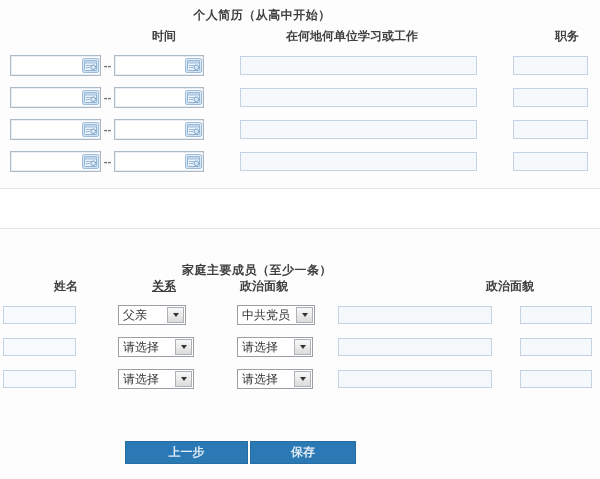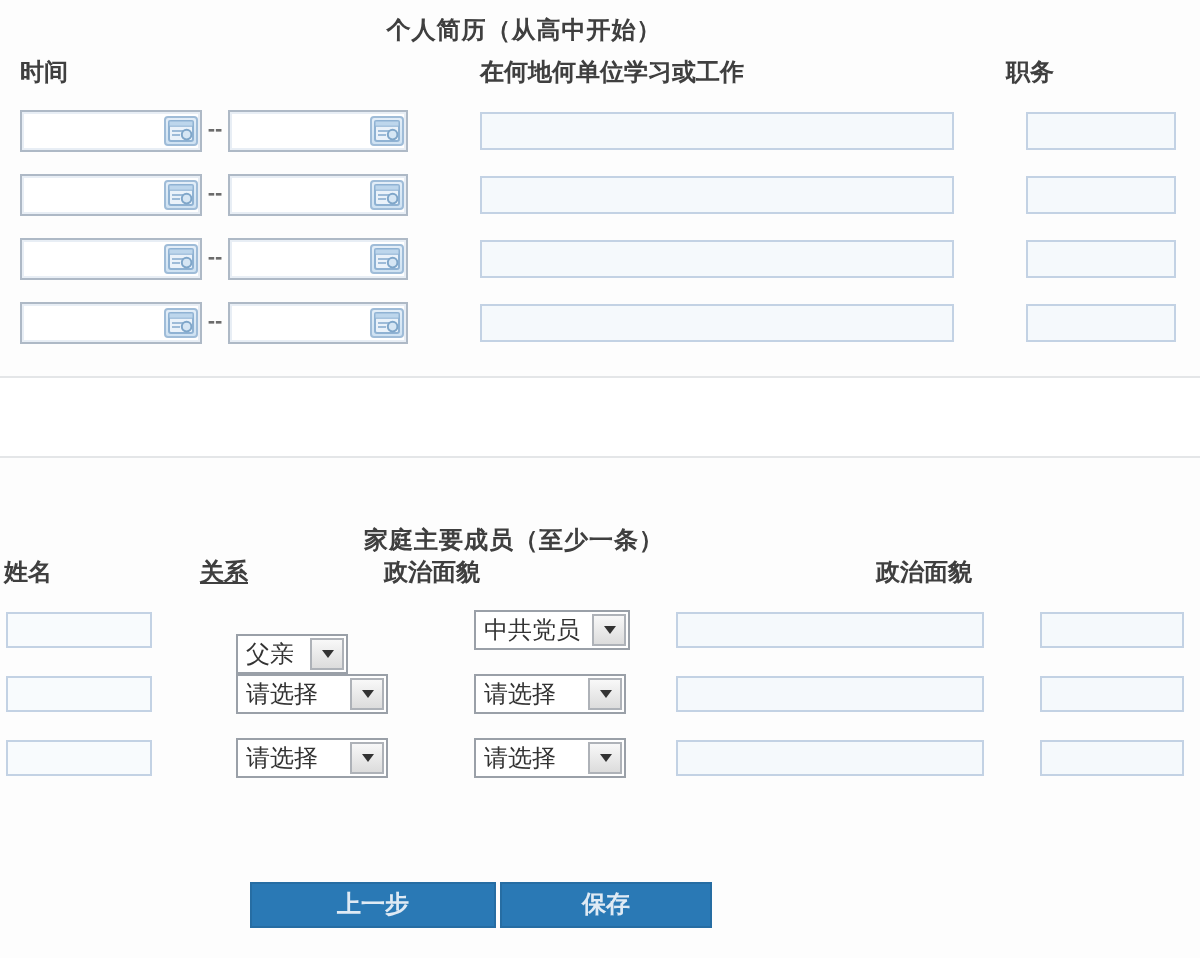--- a/index.html
+++ b/index.html
@@ -13,21 +13,21 @@
     background:#fdfdfd;
     overflow:hidden;
   }
   .abs{position:absolute;}
   .section-title{
     font-size:12px;font-weight:bold;color:#3f3f3f;
     text-align:center;letter-spacing:.5px;
   }
   .col-label{
     font-size:12px;font-weight:bold;color:#3f3f3f;
-    text-align:left;
+    text-align:right;
   }
   
   .date-field{
     box-sizing:border-box;
     height:21px;
     background:#ffffff;
     border:1px solid #aeb9c6;
     box-shadow:inset 0 0 0 1px #e8eef5;
     display:flex;align-items:center;justify-content:flex-end;
   }
@@ -232,21 +232,21 @@
 
   <div class="abs section-title" style="left:0;top:262px;width:514px;text-align:center;">家庭主要成员（至少一条）</div>
 
   <div class="abs col-label" style="left:2px;top:278px;width:76px;">姓名</div>
   <div class="abs col-label" style="left:100px;top:278px;width:76px;text-decoration:underline;">关系</div>
   <div class="abs col-label" style="left:192px;top:278px;width:96px;">政治面貌</div>
   <div class="abs col-label" style="left:438px;top:278px;width:96px;">政治面貌</div>
 
   <div class="abs" style="left:0;top:305px;width:600px;height:21px;">
     <input class="abs lite-input" style="left: 3px; top: 1px; width: 73px; height: 18px; background: rgb(248, 251, 253);" type="text" value="">
-    <div class="abs w-select" style="left:118px;top:12px;width:56px;">
+    <div class="abs w-select" style="left:118px;top:0;width:68px;">
       <span class="sel-text">父亲</span>
       <span class="sel-btn">
           <span class="sel-arrow"></span>
         </span>
     </div>
     <div class="abs w-select" style="left:237px;top:0;width:78px;">
       <span class="sel-text">中共党员</span>
       <span class="sel-btn">
           <span class="sel-arrow"></span>
         </span>

